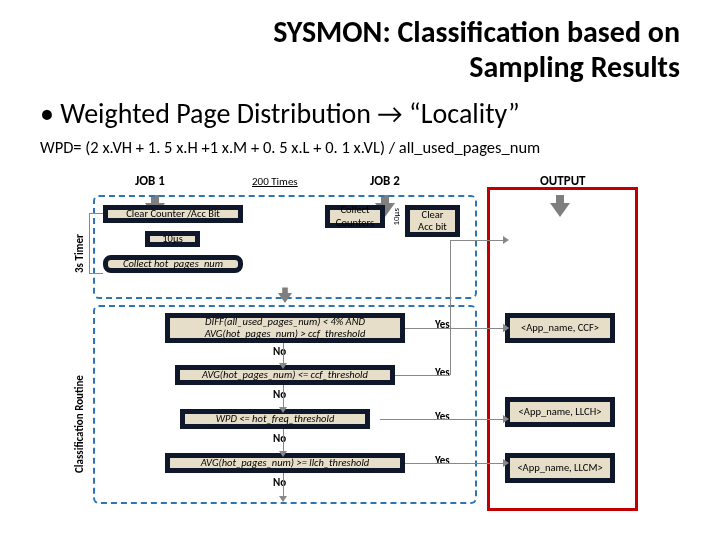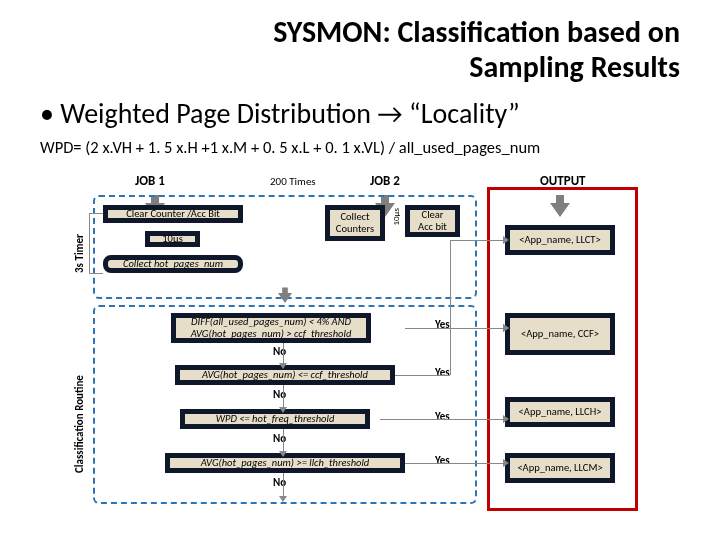--- a/index.html
+++ b/index.html
@@ -115,55 +115,53 @@
   <span>SYSMON: Classification based on</span><br>
   <span>Sampling Results</span>
 </h1>
 
 <div class="bullet-line">•  Weighted Page Distribution → “Locality”</div>
 <div class="formula">WPD= (2 x.VH + 1. 5 x.H +1 x.M + 0. 5 x.L + 0. 1 x.VL) / all_used_pages_num</div>
 
 <div class="diagram-wrap">
 
   <div class="col-label" style="left:60px; top:0;">JOB 1</div>
-  <div class="small-label" style="left:195px; top:2px;">200 Times</div>
+  <div class="small-label" style="left:177px; top:2px;text-decoration:underline;">200 Times</div>
   <div class="col-label" style="left:295px; top:0;">JOB 2</div>
   <div class="col-label" style="left:465px; top:0;">OUTPUT</div>
 
   <div class="arrow-down" style="left:70px; top:30px;"></div>
   <div class="arrow-down" style="left:300px; top:30px;"></div>
   <div class="arrow-down" style="left:475px; top:30px;"></div>
 
   <div class="vert-text" style="left:-2px; top:40px; height:60px;">3s Timer</div>
   <div class="vert-text" style="left:-2px; top:150px; height:150px;">Classification Routine</div>
 
   <div class="dashed-frame" style="left:18px; top:22px; width:380px; height:100px;"></div>
   <div class="dashed-frame" style="left:18px; top:132px; width:380px; height:195px;"></div>
 
   <div class="red-frame" style="left:412px; top:14px; width:145px; height:318px;"></div>
 
   <div class="box" style="left:28px; top:32px; width:140px; height:18px;">Clear Counter /Acc Bit</div>
   <div class="box" style="left:70px; top:58px; width:55px; height:16px;">10μs</div>
   <div class="box ital" style="left:28px; top:82px; width:140px; height:18px;border-radius:8px;">Collect hot_pages_num</div>
 
-  <div class="box" style="left:250px; top:32px; width:60px; height:36px;">Collect
+  <div class="box" style="left:250px; top:32px; width:60px; height:23px;">Collect
 Counters</div>
   <div class="box" style="left:330px; top:32px; width:55px; height:32px;">Clear
 Acc bit</div>
   <div class="small-label" style="left:315px; top:35px; writing-mode:vertical-rl; transform:rotate(180deg); font-size:9px;">10μs</div>
 
-  <div class="box ital" style="left:96px; top:140px; width:200px; height:30px;">DIFF(all_used_pages_num) &lt; 4% AND
+  <div class="box ital" style="left:90px; top:140px; width:240px; height:30px;">DIFF(all_used_pages_num) &lt; 4% AND
 AVG(hot_pages_num) &gt; ccf_threshold</div>
   <div class="box ital" style="left:100px; top:192px; width:220px; height:20px;">AVG(hot_pages_num) &lt;= ccf_threshold</div>
   <div class="box ital" style="left:105px; top:236px; width:190px; height:20px;">WPD &lt;= hot_freq_threshold</div>
   <div class="box ital" style="left:90px; top:280px; width:240px; height:20px;">AVG(hot_pages_num) &gt;= llch_threshold</div>
 
-  <div class="box" style="left:430px; top:52px; width:110px; height:30px;">&lt;App_name,
-LLCT&gt;</div>
-  <div class="box" style="left:430px; top:140px; width:110px; height:42px;">&lt;App_name,
+  <div class="box" style="left:430px; top:140px; width:110px; height:30px;">&lt;App_name,
 CCF&gt;</div>
   <div class="box" style="left:430px; top:224px; width:110px; height:30px;">&lt;App_name,
 LLCH&gt;</div>
   <div class="box" style="left:430px; top:280px; width:110px; height:30px;">&lt;App_name,
 LLCM&gt;</div>
 
   <div class="yn" style="left:360px; top:145px;">Yes</div>
   <div class="yn" style="left:198px; top:172px;">No</div>
   <div class="yn" style="left:360px; top:193px;">Yes</div>
   <div class="yn" style="left:198px; top:215px;">No</div>

